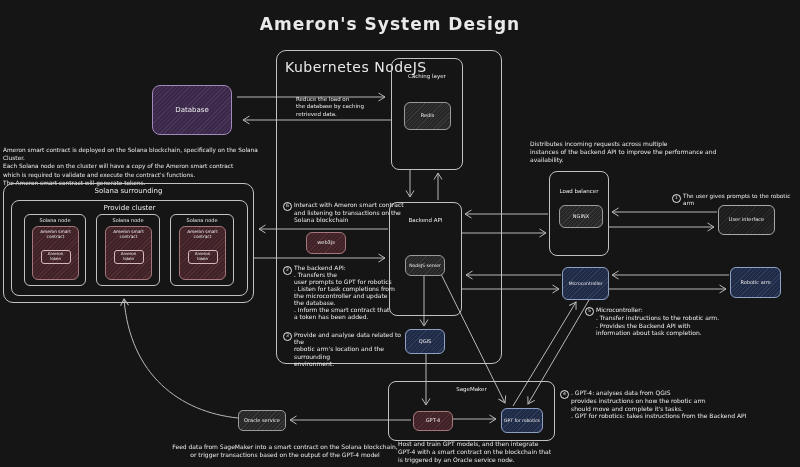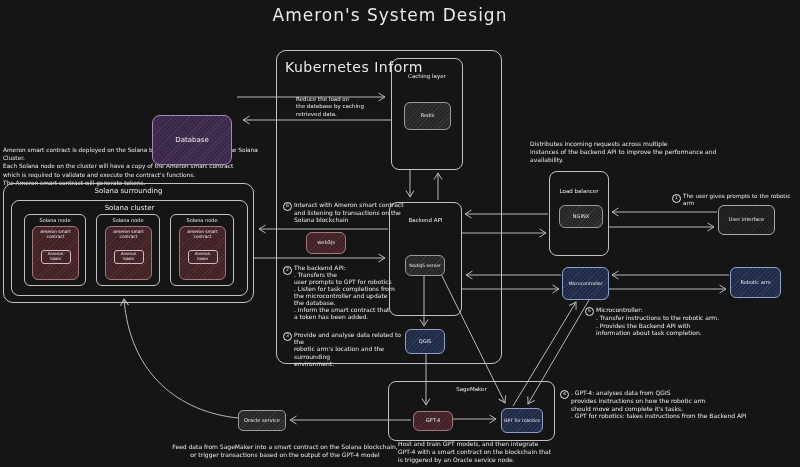--- a/index.html
+++ b/index.html
@@ -12,21 +12,21 @@
   .txt{color:#e9e9e9;}
   .ml{white-space:pre-line;}
   
   .box{position:absolute;border:1px solid #c2c2c2;border-radius:9px;background:transparent;}
   .leaf{position:absolute;border-radius:6px;display:flex;align-items:center;justify-content:center;text-align:center;line-height:1.15;}
   .skin-red{background-color:#3f2227;border:1px solid #a4767b;
     background-image:repeating-linear-gradient(135deg,transparent 0,transparent 2px,rgba(255,150,150,0.10) 2px,rgba(255,150,150,0.10) 3px);}
   .skin-blue{background-color:#1f2a45;border:1px solid #8fa0c6;
     background-image:repeating-linear-gradient(135deg,transparent 0,transparent 2px,rgba(160,180,255,0.12) 2px,rgba(160,180,255,0.12) 3px);}
   .skin-purple{background-color:#3a2848;border:1px solid #a288bb;
-    background-image:repeating-linear-gradient(135deg,transparent 0,transparent 2px,rgba(215,170,255,0.10) 2px,rgba(215,170,255,0.10) 3px);margin-top:30px;}
+    background-image:repeating-linear-gradient(135deg,transparent 0,transparent 2px,rgba(215,170,255,0.10) 2px,rgba(215,170,255,0.10) 3px);}
   .skin-gray{background-color:#272727;border:1px solid #9a9a9a;
     background-image:repeating-linear-gradient(135deg,transparent 0,transparent 2px,rgba(255,255,255,0.08) 2px,rgba(255,255,255,0.08) 3px);}
   .skin-dark{background-color:#1d1d1d;border:1px solid #a8a8a8;
     background-image:repeating-linear-gradient(135deg,transparent 0,transparent 2px,rgba(255,255,255,0.05) 2px,rgba(255,255,255,0.05) 3px);}
   .blabel{position:absolute;left:0;right:0;text-align:center;}
   
   .note{position:absolute;display:flex;align-items:flex-start;gap:2px;line-height:1.2;}
   .circ{flex:0 0 auto;width:7px;height:7px;border:0.8px solid #e9e9e9;border-radius:50%;
     display:inline-flex;align-items:center;justify-content:center;font-size:4.6px;margin-top:0.5px;}
   
@@ -66,31 +66,31 @@
       <path d="M426,353 V405" marker-end="url(#ah)"></path>
       <path d="M451,419 H496" marker-end="url(#ah)"></path>
       <path d="M411,420 H290" marker-end="url(#ah)"></path>
       <path d="M441,274 L505,403" marker-end="url(#ah)"></path>
       <path d="M513,406 L576,302" marker-end="url(#ah)"></path>
       <path d="M589,300 L528,404" marker-end="url(#ah)"></path>
       <path d="M238,418 C180,412 130,375 124,299" marker-end="url(#ah)"></path>
     </g>
   </svg>
 
-  <div class="abs txt f170" style="left:190px;top:5px;width:400px;text-align:center;">Ameron's System Design</div>
+  <div class="abs txt f170" style="left:190px;top:14px;width:400px;text-align:center;font-weight:bold;">Ameron's System Design</div>
 
   <div class="abs txt f58 ml" style="left:3px;top:146px;width:270px;line-height:1.42;">Ameron smart contract is deployed on the Solana blockchain, specifically on the Solana Cluster.
 Each Solana node on the cluster will have a copy of the Ameron smart contract
 which is required to validate and execute the contract's functions.
 The Ameron smart contract will generate tokens.</div>
 
   <div class="box" style="left:3px;top:183px;width:249px;height:118px;border-radius:10px;">
     <div class="blabel f70" style="top:3px;">Solana surrounding</div>
     <div class="box" style="left:7px;top:16px;width:235px;height:94px;border-radius:8px;">
-      <div class="blabel f70" style="top:3px;">Solana cluster</div>
+      <div class="blabel f70" style="top:3px;">Provide cluster</div>
 
       <div class="box" style="left:12px;top:13px;width:60px;height:70px;border-radius:6px;">
         <div class="blabel f50" style="top:2px;">Solana node</div>
         <div class="leaf skin-red" style="left:7px;top:11px;width:45px;height:52px;flex-direction:column;justify-content:flex-start;">
           <div class="f43" style="margin-top:3px;">Ameron smart contract</div>
           <div class="leaf f40" style="position:static;width:28px;height:12px;margin-top:10px;border:1px solid #d4b8bb;border-radius:3px;">Ameron token</div>
         </div>
       </div>
 
       <div class="box" style="left:84px;top:13px;width:62px;height:70px;border-radius:6px;">
@@ -107,21 +107,21 @@
           <div class="f43" style="margin-top:3px;">Ameron smart contract</div>
           <div class="leaf f40" style="position:static;width:28px;height:12px;margin-top:10px;border:1px solid #d4b8bb;border-radius:3px;">Ameron token</div>
         </div>
       </div>
     </div>
   </div>
 
   <div class="leaf skin-purple f70" style="left:152px;top:85px;width:78px;height:48px;border-radius:8px;">Database</div>
 
   <div class="box" style="left:276px;top:50px;width:224px;height:312px;border-radius:10px;">
-    <div class="abs txt f140" style="left:8px;top:8px;">Kubernetes Inform</div>
+    <div class="abs txt f140" style="left:8px;top:8px;">Kubernetes NodeJS</div>
   </div>
 
   <div class="box" style="left:391px;top:58px;width:70px;height:110px;border-radius:8px;">
     <div class="blabel f55" style="top:14px;">Caching layer</div>
     <div class="leaf skin-gray f50" style="left:12px;top:43px;width:45px;height:26px;">Redis</div>
   </div>
 
   <div class="abs txt f55 ml" style="left:296px;top:96px;width:80px;line-height:1.35;">Reduce the load on
 the database by caching
 retrieved data.</div>

